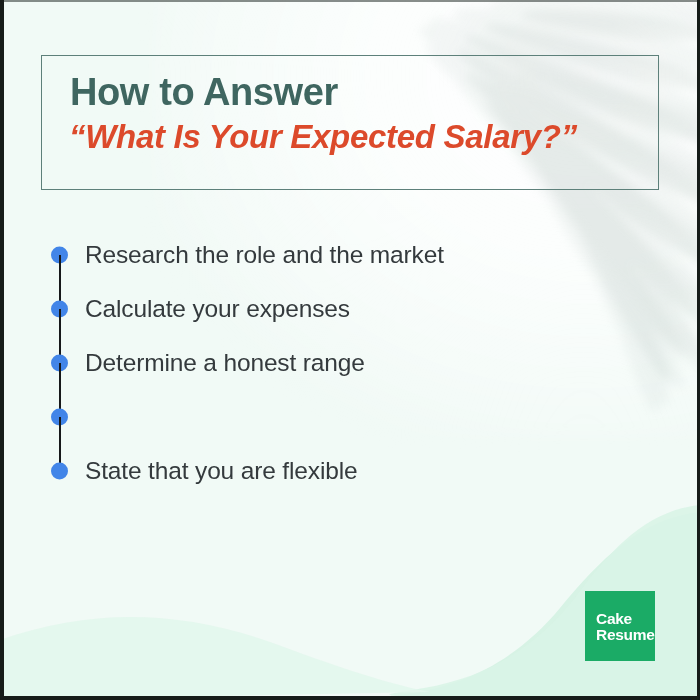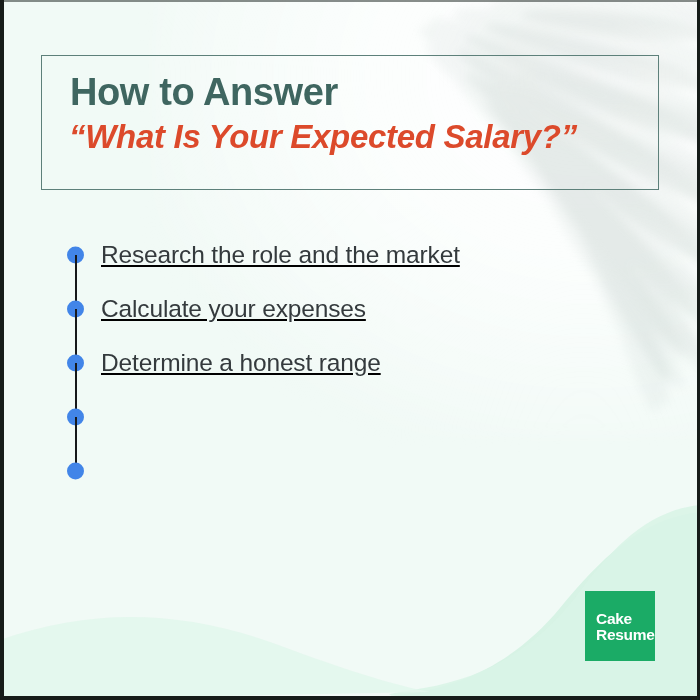--- a/index.html
+++ b/index.html
@@ -120,27 +120,26 @@
     font-weight: bold;
     letter-spacing: -0.3px;
     color: #dc4a2b;
     white-space: nowrap;
     font-style: italic;
   }
 
   
   .steps {
     position: absolute;
-    left: 63px;
+    left: 47px;
     top: 228px;
     width: 600px;
     margin: 0;
     padding: 0;
     list-style: none;
-    text-decoration: underline;
   }
 
   .step {
     position: relative;
     height: 54px;
     display: flex;
     align-items: center;
   }
 
   .step-marker {
@@ -294,20 +293,21 @@
       <span class="step-marker">
         <span class="step-dot"></span>
         <span class="step-connector"></span>
       </span>
     </li>
     <li class="step">
       <span class="step-marker">
         <span class="step-dot"></span>
 
       </span>
+      <span class="step-label">State that you are flexible</span>
     </li>
   </ul>
 
   <div class="logo">
     <span class="logo-line">Cake</span>
     <span class="logo-line">Resume</span>
   </div>
 
 </div>
 

